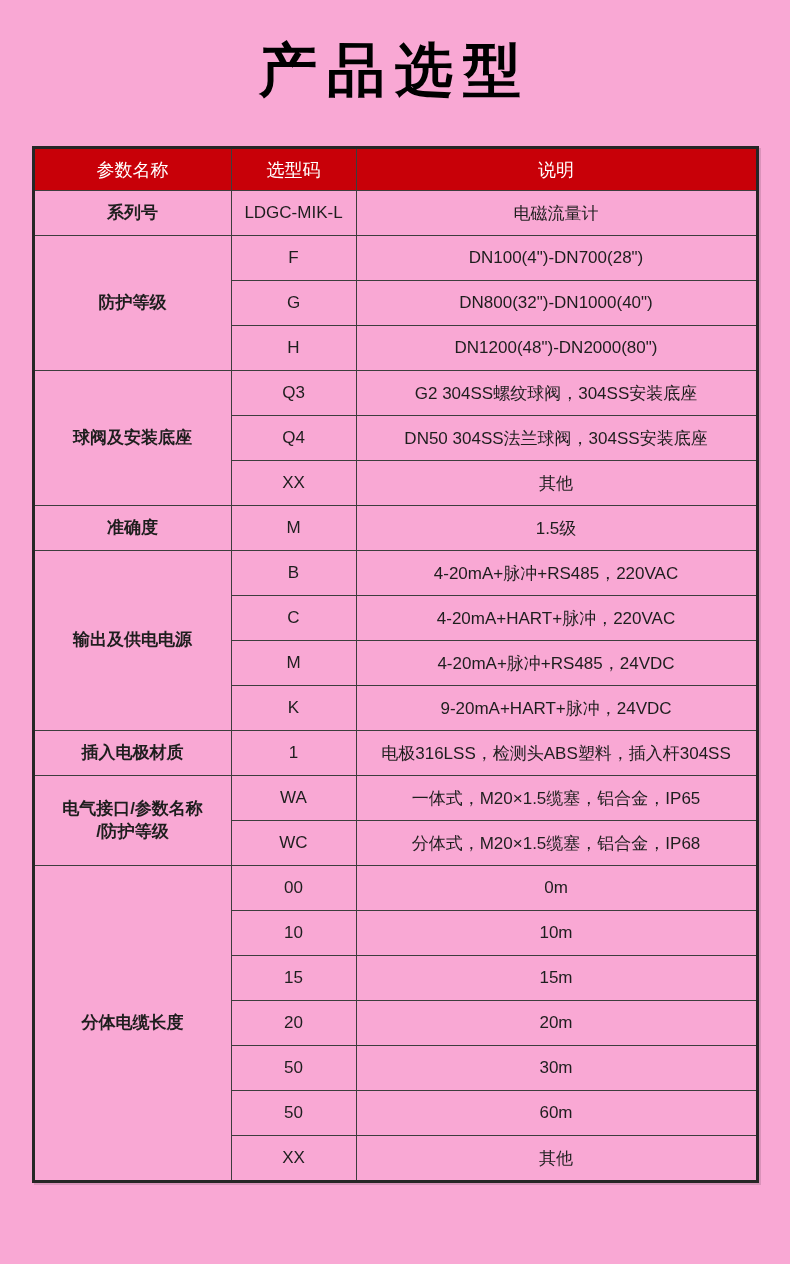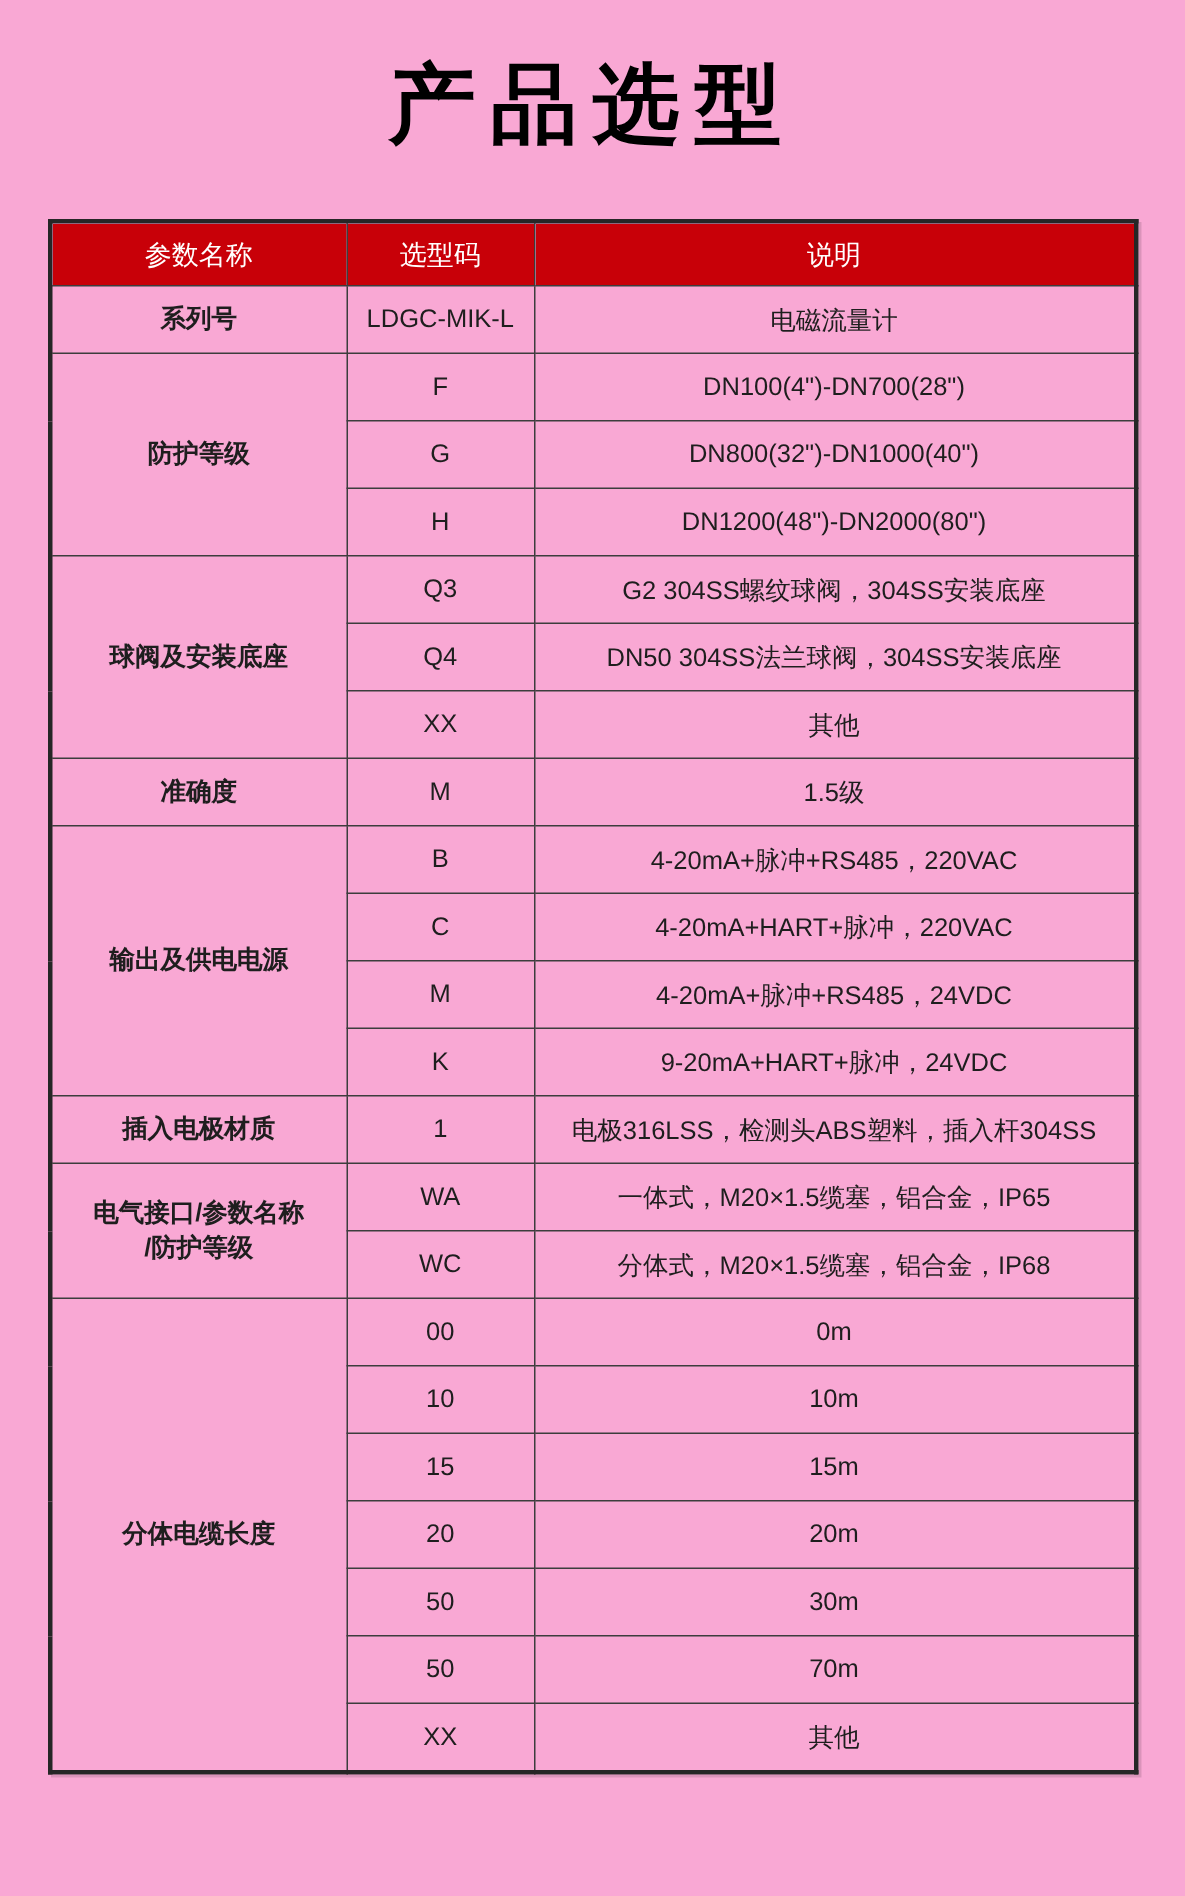--- a/index.html
+++ b/index.html
@@ -174,21 +174,21 @@
       <tr>
         <td>20</td>
         <td>20m</td>
       </tr>
       <tr>
         <td>50</td>
         <td>30m</td>
       </tr>
       <tr>
         <td>50</td>
-        <td>70m</td>
+        <td>60m</td>
       </tr>
       <tr>
         <td>XX</td>
         <td>其他</td>
       </tr>
     </tbody>
   </table>
 
 </div>
 

